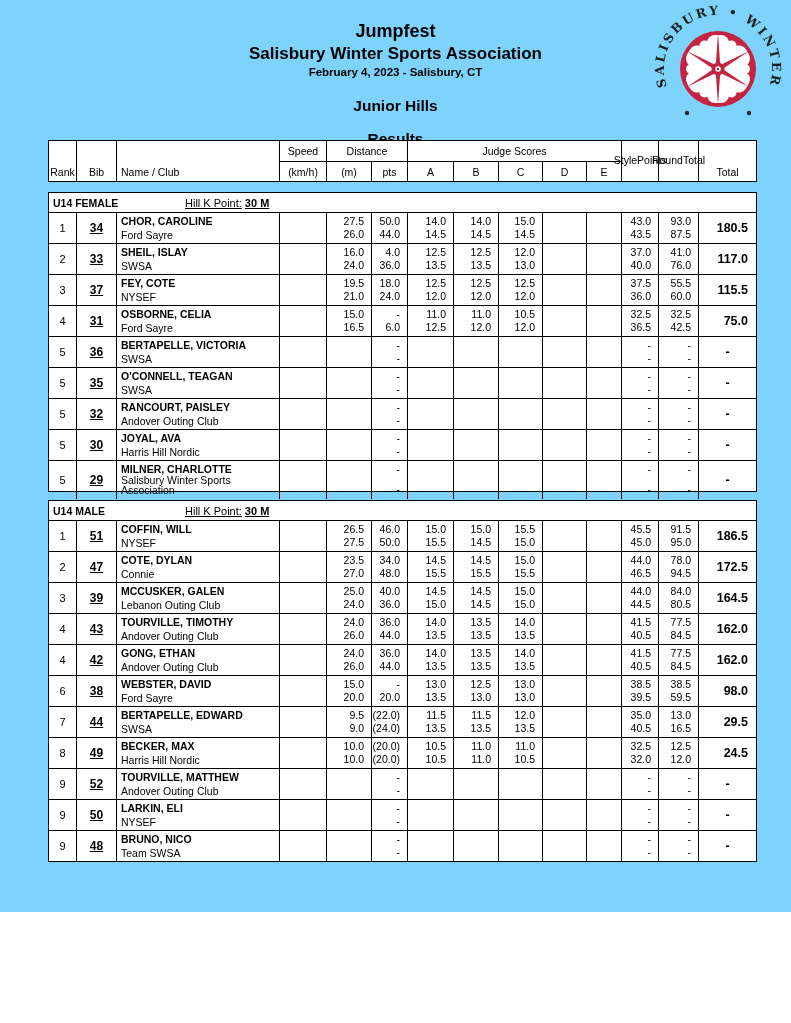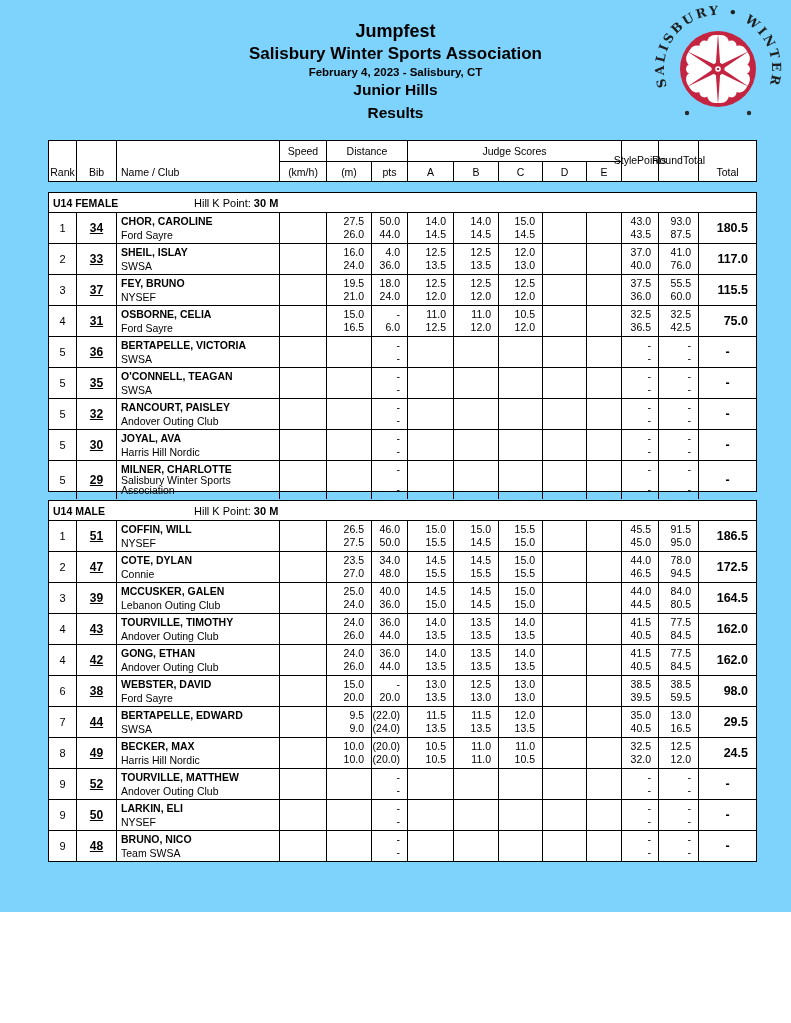--- a/index.html
+++ b/index.html
@@ -3,43 +3,43 @@
 <meta charset="utf-8">
 <style>
   html,body{margin:0;padding:0;background:#fff;}
   .page{position:relative;width:791px;height:912px;background:#7dd3fc;overflow:hidden;
         font-family:"Liberation Sans",sans-serif;color:#000;}
   
   .titles{position:absolute;top:20px;left:0;width:100%;text-align:center;line-height:1.25;}
   .t1{font-size:18px;font-weight:bold;}
   .t2{font-size:17px;font-weight:bold;}
   .t3{font-size:11.5px;font-weight:bold;margin-top:1px;}
-  .t4{font-size:15.5px;font-weight:bold;margin-top:1px;}
-  .t5{font-size:15.5px;font-weight:bold;margin-top:3px;}
+  .t4{font-size:15.5px;font-weight:bold;margin-top:17px;}
+  .t5{font-size:15.5px;font-weight:bold;margin-top:13px;}
   
   .logo{position:absolute;left:648px;top:2px;width:140px;height:140px;}
   .logo-red-fill{fill:var(--logo-red,#c52441);}
   .arc-text{fill:#1f1f1f;font-family:"DejaVu Serif",serif;font-weight:600;}
   
   .tblock{position:relative;width:709px;border:1.5px solid #000;box-sizing:border-box;background:#fff;}
   .grid14{display:grid;grid-template-columns:27px 40px 163px 47px 45px 36px 46px 45px 44px 44px 35px 37px 40px 1fr;}
   .thead{position:absolute;left:48px;top:140px;font-size:10.5px;}
   .thead .grid14{grid-template-rows:20px 20px;}
   .h{display:flex;align-items:center;justify-content:center;box-sizing:border-box;}
   .bl{border-left:1px solid #000;}
   .bt{border-top:1px solid #000;}
   .span2{grid-row:1/span 2;align-items:flex-end;padding-bottom:3px;}
   .hleft{justify-content:flex-start;padding-left:4px;}
   .twoline{grid-row:1/span 2;justify-content:center;line-height:1.25;padding-bottom:0;}
   
   #sections{position:absolute;left:48px;top:192px;}
   .sec{margin-bottom:8px;}
   .sec-head{position:relative;height:19px;display:flex;align-items:center;font-size:10.5px;}
   .sec-label{font-weight:bold;padding-left:4px;}
-  .hill{position:absolute;left:145px;font-size:11px;}
+  .hill{position:absolute;left:136px;font-size:11px;text-decoration:underline;}
   .hill b{margin-left:3px;}
   .row{height:31px;border-top:1px solid #000;box-sizing:border-box;font-size:10.5px;}
   .c{box-sizing:border-box;border-left:1px solid #000;display:flex;}
   .c:first-child{border-left:none;}
   .rank{align-items:center;justify-content:center;font-size:11px;}
   .bib{align-items:center;justify-content:center;font-weight:bold;font-size:12px;text-decoration:underline;}
   .namecell{flex-direction:column;justify-content:space-between;padding:3px 2px 3px 4px;line-height:1;}
   .nm{font-weight:bold;}
   .num{flex-direction:column;justify-content:space-between;align-items:flex-end;
        padding:3px 7px 4px 0;line-height:1;}
@@ -231,21 +231,21 @@
               <span>41.0</span>
               <span>76.0</span>
             </div>
     <div class="c total">117.0</div>
   </div>
 
   <div class="row grid14">
     <div class="c rank">3</div>
     <div class="c bib">37</div>
     <div class="c namecell">
-      <span class="nm">FEY, BRUNO</span>
+      <span class="nm">FEY, COTE</span>
       <span class="club">NYSEF</span>
     </div>
     <div class="c num">
               <span></span>
               <span></span>
             </div>
     <div class="c num">
               <span>19.5</span>
               <span>21.0</span>
             </div>

